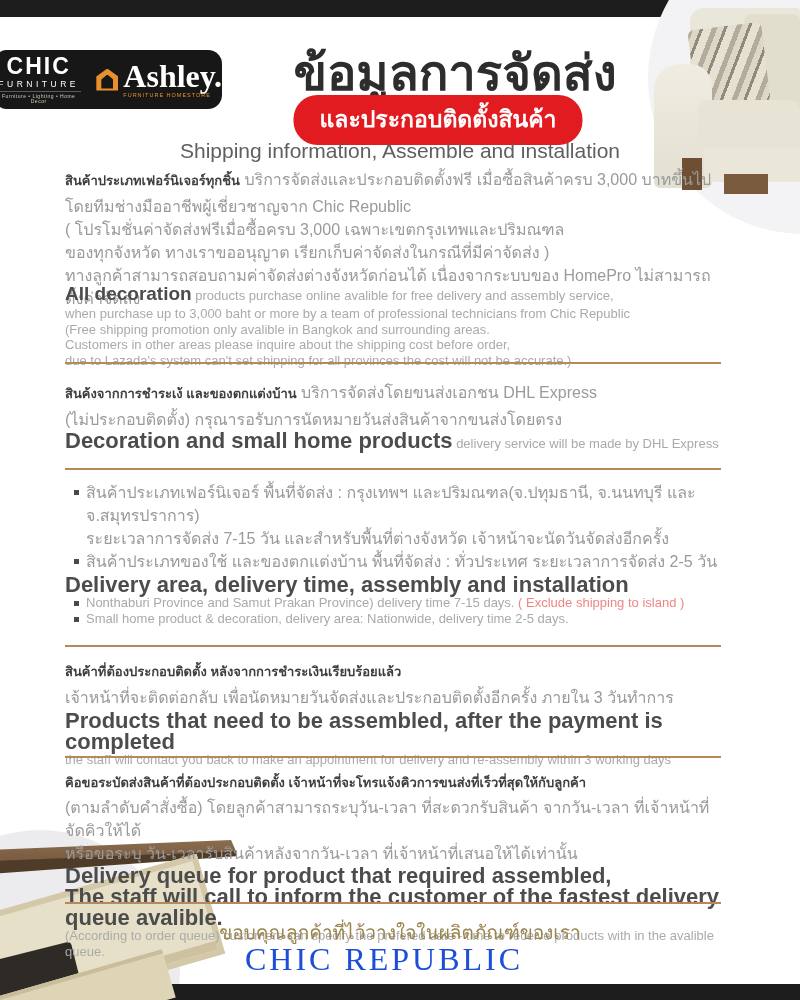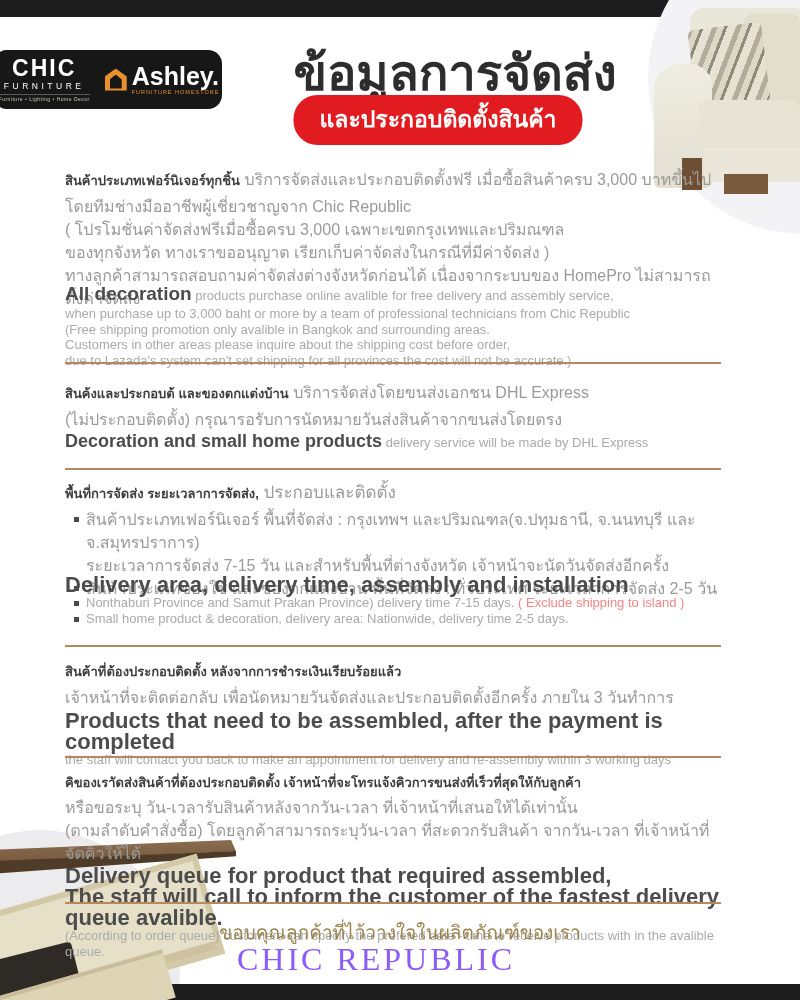--- a/index.html
+++ b/index.html
@@ -50,21 +50,21 @@
   .chic-name { font-size:23px; font-weight:bold; letter-spacing:2px; }
   .chic-sub  { font-size:8.5px; letter-spacing:3.5px; margin-top:2px; }
   .chic-tag  { font-size:5px; color:#cfc9b8; letter-spacing:0.5px; border-top:1px solid #5a5a5a;
                margin-top:3px; padding-top:2px; }
   .ashley { display:flex; align-items:center; gap:5px; }
   .ashley-house { width:22px; height:22px; position:relative;
                   background:#e8912c; clip-path:polygon(50% 0,100% 36%,100% 100%,0 100%,0 36%); }
   .ashley-house::after { content:""; position:absolute; left:5px; top:6px; width:12px; height:14px;
                   background:#171717; clip-path:polygon(50% 0,100% 36%,100% 100%,0 100%,0 36%); }
   .ashley-text { line-height:1; }
-  .ashley-name { color:#fff; font-size:25px; font-weight:bold; font-family:Liberation Sans, sans-serif; }
+  .ashley-name { color:#fff; font-size:32px; font-weight:bold; font-family:Liberation Serif, serif; }
   .ashley-sub  { color:#e8912c; font-size:5.5px; letter-spacing:1px; margin-top:1px; }
 
   .title    { position:absolute; left:455px; top:34px; transform:translateX(-50%); white-space:nowrap;
               font-size:49px; font-weight:bold; color:#2d2d2d; z-index:3; }
   .badge    { position:absolute; left:438px; top:95px; transform:translateX(-50%); white-space:nowrap;
               background:#e11b20; color:#ffffff; font-size:23px; font-weight:bold;
               padding:6px 26px 8px 26px; border-radius:24px; z-index:3; }
   .subtitle { position:absolute; left:400px; top:139px; transform:translateX(-50%); white-space:nowrap;
               font-size:21px; color:#5f5f5f; z-index:3; }
 
@@ -78,22 +78,22 @@
   .en-bold-line { font-size:22px; font-weight:bold; color:#4c4c4c; line-height:21px; }
   .red { color:#f08585; }
   .divider { position:absolute; left:65px; width:656px; height:2px; background:#b5895c; z-index:3; }
   .bullet-row { display:flex; }
   .bullet-marker { width:5px; height:5px; background:#4a4a4a; margin:9px 7px 0 9px; flex:none; }
   .bullet-marker.en { margin-top:6px; }
 
   
   .thanks { position:absolute; left:400px; top:917px; transform:translateX(-50%); white-space:nowrap;
             font-size:19px; color:#9a854f; z-index:3; }
-  .brand  { position:absolute; left:376px; top:941px; transform:translateX(-50%); white-space:nowrap;
-            font-family:"Liberation Serif", serif; font-size:32px; color:#8b5cf6; letter-spacing:3px; z-index:3; }
+  .brand  { position:absolute; left:384px; top:941px; transform:translateX(-50%); white-space:nowrap;
+            font-family:"Liberation Serif", serif; font-size:32px; color:#1d4ed8; letter-spacing:3px; z-index:3; }
 </style>
 </head>
 <body>
 
 <div class="page">
 
   <div class="topbar"></div>
 
   <div class="circle-tr"></div>
   <div class="sofa">
@@ -117,20 +117,21 @@
       <div class="ashley-house"></div>
       <div class="ashley-text">
         <div class="ashley-name">Ashley.</div>
         <div class="ashley-sub">FURNITURE HOMESTORE</div>
       </div>
     </div>
   </div>
 
   <div class="title">ข้อมูลการจัดส่ง</div>
   <div class="badge">และประกอบติดตั้งสินค้า</div>
+  <div class="subtitle">Shipping information, Assemble and installation</div>
 
   <div class="sec" style="top:168px">
     <div class="body-thai lead-line">
       <span class="lead-thai">สินค้าประเภทเฟอร์นิเจอร์ทุกชิ้น</span>
       <span>บริการจัดส่งและประกอบติดตั้งฟรี เมื่อซื้อสินค้าครบ 3,000 บาทขึ้นไป</span>
     </div>
     <div class="body-thai">โดยทีมช่างมืออาชีพผู้เชี่ยวชาญจาก Chic Republic</div>
     <div class="body-thai">( โปรโมชั่นค่าจัดส่งฟรีเมื่อซื้อครบ 3,000 เฉพาะเขตกรุงเทพและปริมณฑล</div>
     <div class="body-thai">ของทุกจังหวัด ทางเราขออนุญาต เรียกเก็บค่าจัดส่งในกรณีที่มีค่าจัดส่ง )</div>
     <div class="body-thai">ทางลูกค้าสามารถสอบถามค่าจัดส่งต่างจังหวัดก่อนได้ เนื่องจากระบบของ HomePro ไม่สามารถตั้งค่าจัดส่ง</div>
@@ -142,38 +143,34 @@
     </div>
     <div class="body-en">when purchase up to 3,000 baht or more by a team of professional technicians from Chic Republic</div>
     <div class="body-en">(Free shipping promotion only avalible in Bangkok and surrounding areas.</div>
     <div class="body-en">Customers in other areas please inquire about the shipping cost before order,</div>
     <div class="body-en">due to Lazada's system can't set shipping for all provinces the cost will not be accurate.)</div>
   </div>
   <div class="divider" style="top:362px"></div>
 
   <div class="sec" style="top:381px">
     <div class="body-thai lead-line">
-      <span class="lead-thai">สินค้งและประกอบต้ และของตกแต่งบ้าน</span>
+      <span class="lead-thai">สินค้งจากการชำระเง้ และของตกแต่งบ้าน</span>
       <span>บริการจัดส่งโดยขนส่งเอกชน DHL Express</span>
     </div>
     <div class="body-thai">(ไม่ประกอบติดตั้ง) กรุณารอรับการนัดหมายวันส่งสินค้าจากขนส่งโดยตรง</div>
   </div>
   <div class="sec" style="top:431px">
     <div class="body-en" style="line-height:20px">
-      <span class="lead-en" style="font-size:18px">Decoration and small home products</span>
+      <span class="lead-en" style="font-size:22px">Decoration and small home products</span>
       <span>delivery service will be made by DHL Express</span>
     </div>
   </div>
   <div class="divider" style="top:468px"></div>
 
   <div class="sec" style="top:481px">
-    <div class="body-thai lead-line" style="font-size:17px">
-      <span class="lead-thai">พื้นที่การจัดส่ง ระยะเวลาการจัดส่ง,</span>
-      <span>ประกอบและติดตั้ง</span>
-    </div>
     <div class="bullet-row">
       <span class="bullet-marker"></span>
       <div>
         <div class="body-thai">สินค้าประเภทเฟอร์นิเจอร์ พื้นที่จัดส่ง : กรุงเทพฯ และปริมณฑล(จ.ปทุมธานี, จ.นนทบุรี และ จ.สมุทรปราการ)</div>
         <div class="body-thai">ระยะเวลาการจัดส่ง 7-15 วัน และสำหรับพื้นที่ต่างจังหวัด เจ้าหน้าจะนัดวันจัดส่งอีกครั้ง</div>
       </div>
     </div>
     <div class="bullet-row">
       <span class="bullet-marker"></span>
       <div class="body-thai">สินค้าประเภทของใช้ และของตกแต่งบ้าน พื้นที่จัดส่ง : ทั่วประเทศ ระยะเวลาการจัดส่ง 2-5 วัน</div>
@@ -196,23 +193,23 @@
 
   <div class="sec" style="top:659px">
     <div class="lead-thai" style="line-height:26px">สินค้าที่ต้องประกอบติดตั้ง หลังจากการชำระเงินเรียบร้อยแล้ว</div>
     <div class="body-thai" style="line-height:25px">เจ้าหน้าที่จะติดต่อกลับ เพื่อนัดหมายวันจัดส่งและประกอบติดตั้งอีกครั้ง ภายใน 3 วันทำการ</div>
     <div class="en-bold-line" style="">Products that need to be assembled, after the payment is completed</div>
     <div class="body-en">the staff will contact you back to make an appointment for delivery and re-assembly within 3 working days</div>
   </div>
   <div class="divider" style="top:756px"></div>
 
   <div class="sec" style="top:769px">
-    <div class="lead-thai" style="line-height:27px">คิของเราัดส่งสินค้าที่ต้องประกอบติดตั้ง เจ้าหน้าที่จะโทรแจ้งคิวการขนส่งที่เร็วที่สุดให้กับลูกค้า</div>
+    <div class="lead-thai" style="line-height:27px">คิอขอระบัดส่งสินค้าที่ต้องประกอบติดตั้ง เจ้าหน้าที่จะโทรแจ้งคิวการขนส่งที่เร็วที่สุดให้กับลูกค้า</div>
+    <div class="body-thai">(ตามลำดับคำสั่งซื้อ) โดยลูกค้าสามารถระบุวัน-เวลา ที่สะดวกรับสินค้า จากวัน-เวลา ที่เจ้าหน้าที่จัดคิวให้ได้</div>
     <div class="body-thai">หรือขอระบุ วัน-เวลารับสินค้าหลังจากวัน-เวลา ที่เจ้าหน้าที่เสนอให้ได้เท่านั้น</div>
-    <div class="body-thai">(ตามลำดับคำสั่งซื้อ) โดยลูกค้าสามารถระบุวัน-เวลา ที่สะดวกรับสินค้า จากวัน-เวลา ที่เจ้าหน้าที่จัดคิวให้ได้</div>
     <div class="en-bold-line" style="margin-top:0">Delivery queue for product that required assembled,</div>
     <div class="en-bold-line">The staff will call to inform the customer of the fastest delivery queue avalible.</div>
     <div class="body-en">(According to order queue) customers can specify the prefered date - time to receive products with in the avalible queue.</div>
   </div>
   <div class="divider" style="top:902px"></div>
 
   <div class="thanks">ขอบคุณลูกค้าที่ไว้วางใจในผลิตภัณฑ์ของเรา</div>
   <div class="brand">CHIC REPUBLIC</div>
 
   <div class="circle-bl"></div>

